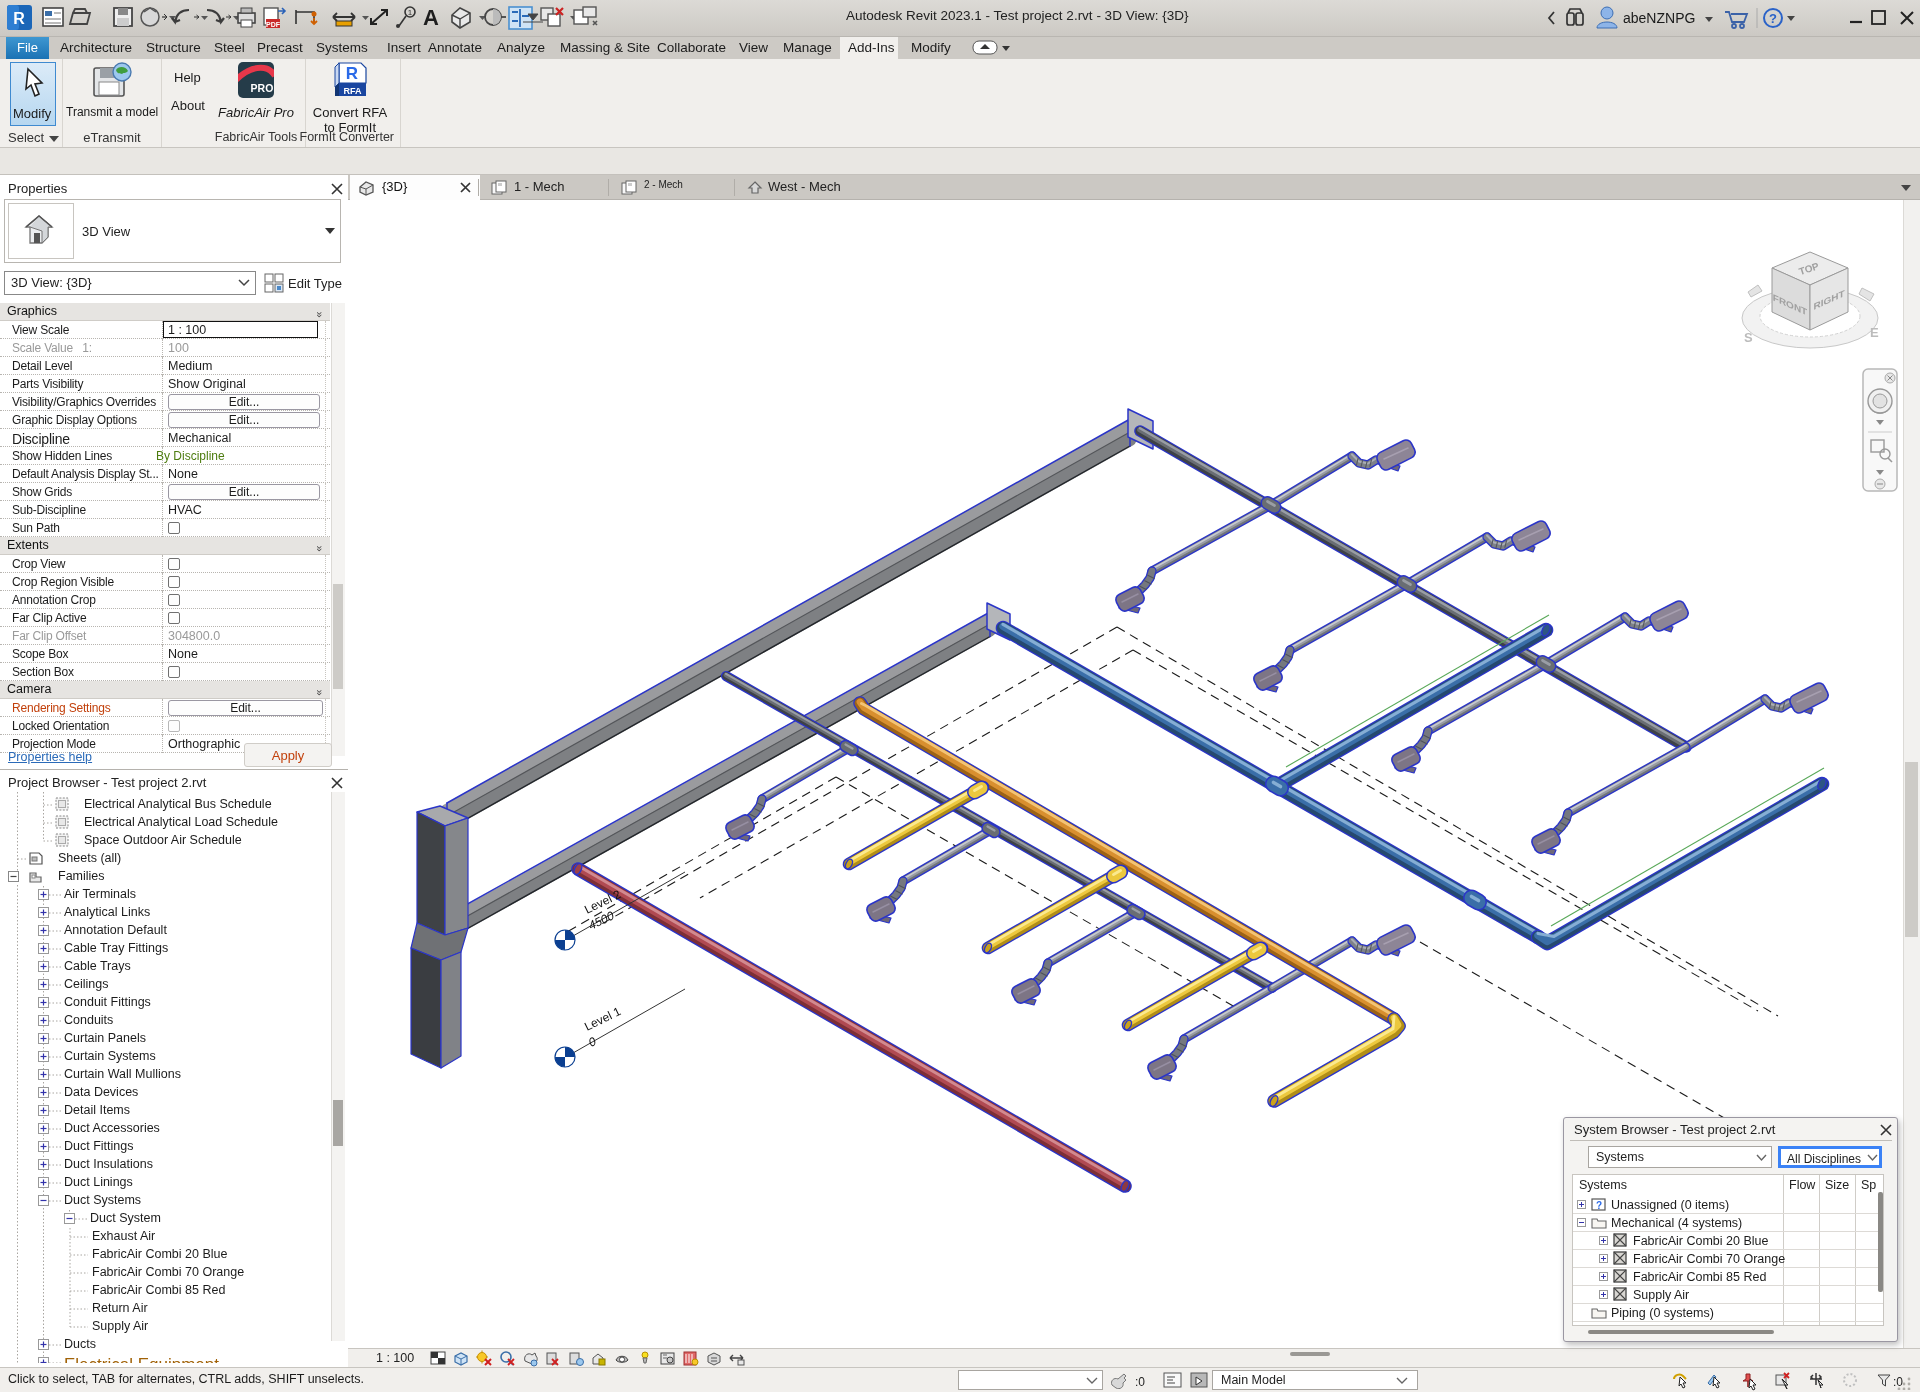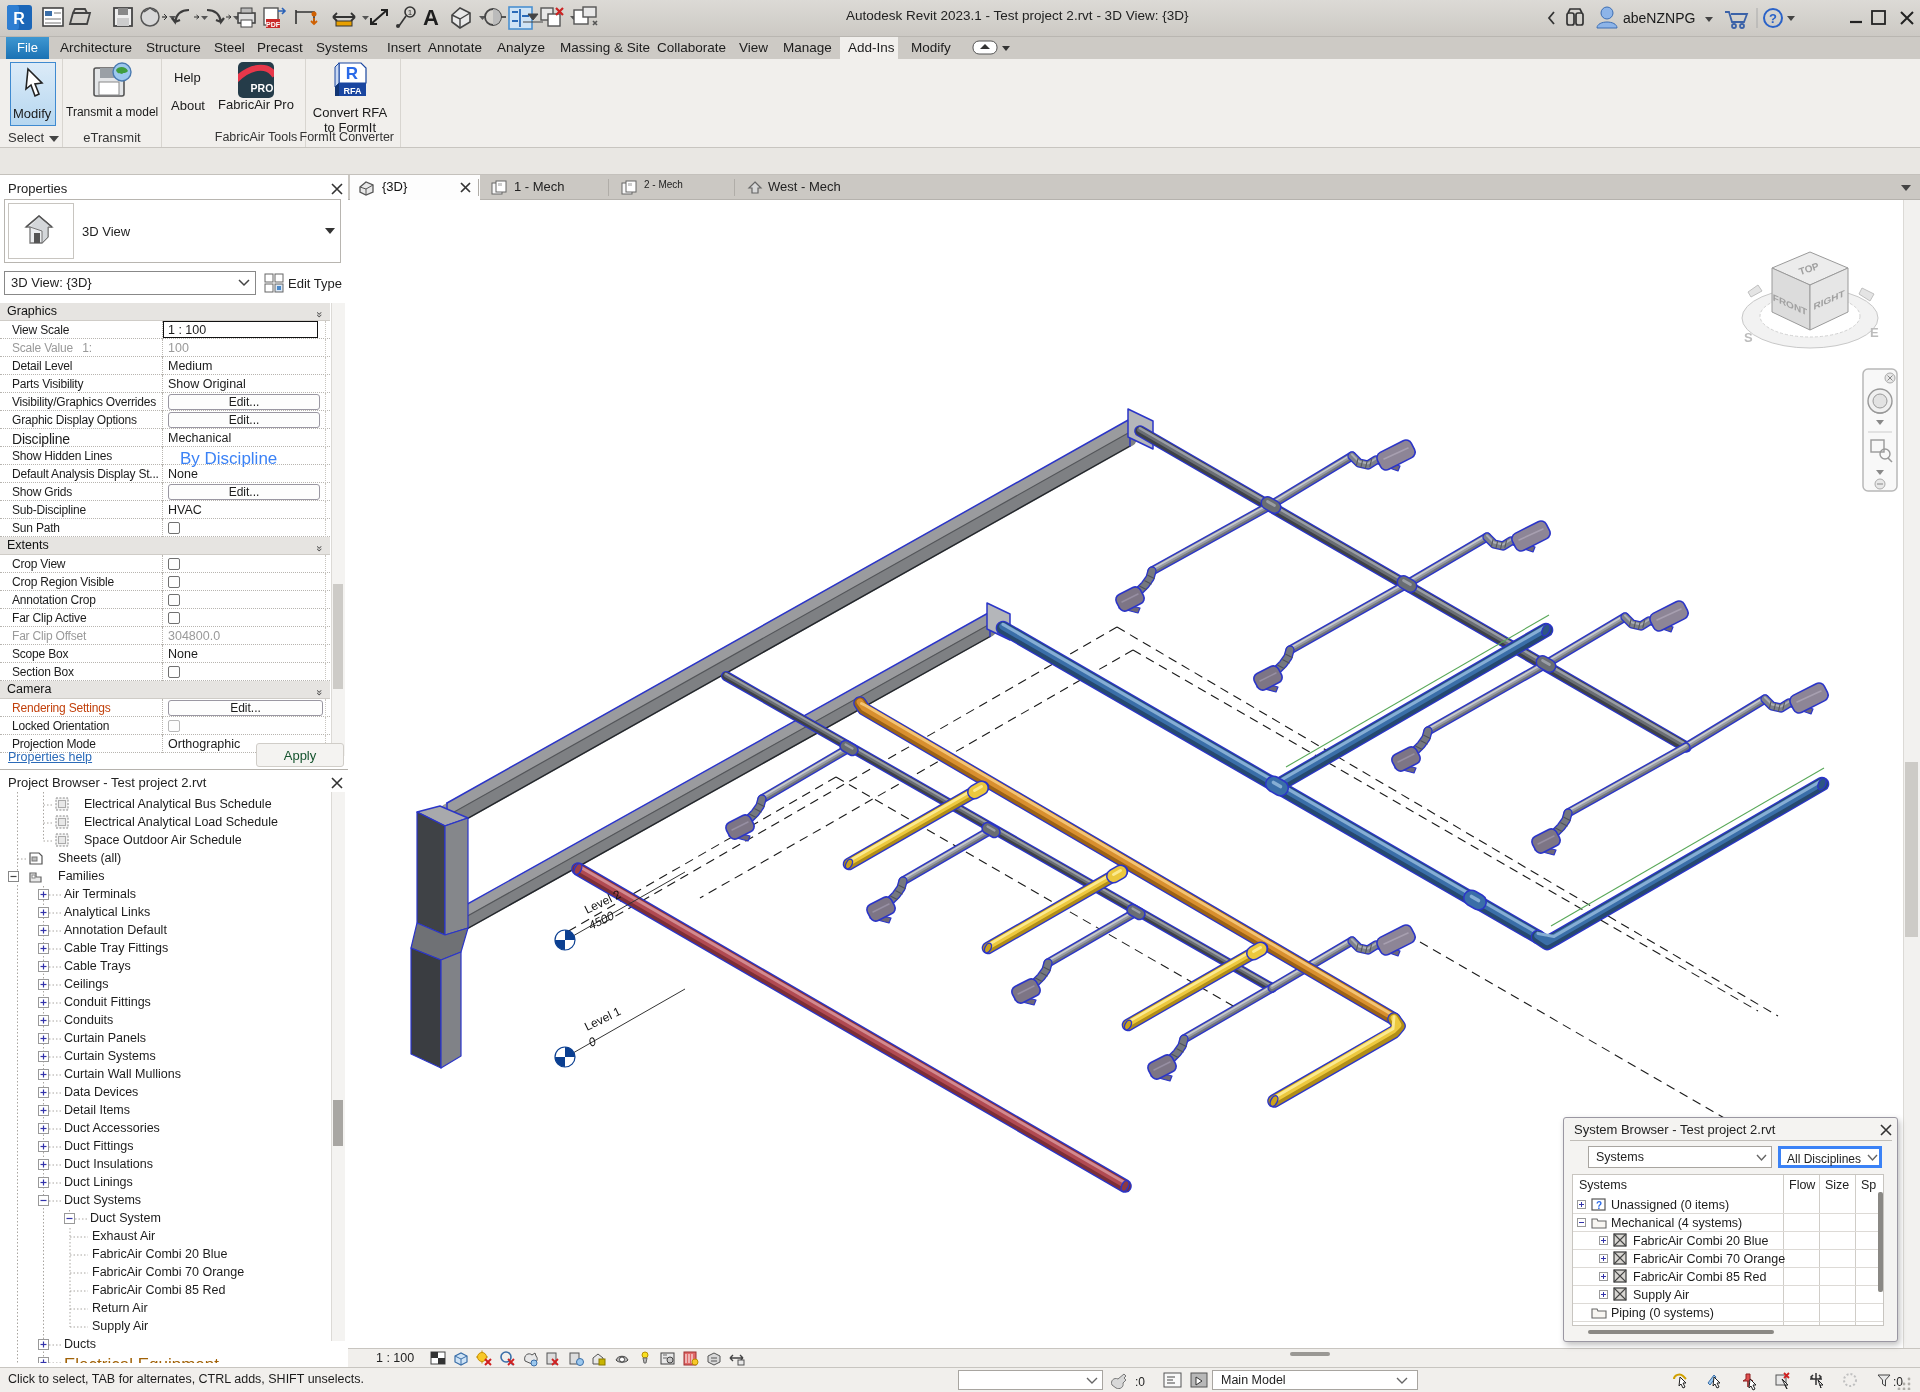--- a/index.html
+++ b/index.html
@@ -177,21 +177,21 @@
 <div class="abs" style="left:66px;top:46px;width:92px;text-align:center;font-size:12px;color:#1a1a1a;white-space:nowrap;">Transmit a model</div>
 <div class="abs" style="left:66px;top:71px;width:92px;text-align:center;font-size:13px;color:#333;">eTransmit</div>
 <div class="abs" style="left:161px;top:0px;width:1px;height:88px;background:#d8d5d0;"></div>
 <div class="abs" style="left:174px;top:11px;font-size:13px;color:#1a1a1a;">Help</div>
 <div class="abs" style="left:171px;top:39px;font-size:13px;color:#1a1a1a;">About</div>
 <svg class="abs" style="left:238px;top:3px" width="36" height="36">
       <rect width="36" height="36" rx="5" fill="#253c49"></rect>
       <path d="M-2 18 C8 8 18 5 26 6 C30 6.5 34 9 37 14" fill="none" stroke="#e8374a" stroke-width="6"></path>
       <text x="24" y="30" font-size="10.5" font-weight="bold" fill="#fff" text-anchor="middle">PRO</text>
     </svg>
-<div class="abs" style="left:212px;top:38px;width:88px;text-align:center;font-size:13px;color:#1a1a1a;">FabricAir Pro</div>
+<div class="abs" style="left:212px;top:46px;width:88px;text-align:center;font-size:13px;color:#1a1a1a;font-style:italic;">FabricAir Pro</div>
 <div class="abs" style="left:206px;top:71px;width:100px;text-align:center;font-size:12.5px;color:#333;">FabricAir Tools</div>
 <div class="abs" style="left:305px;top:0px;width:1px;height:88px;background:#d8d5d0;"></div>
 <svg class="abs" style="left:333px;top:2px" width="34" height="38">
       <path d="M6 2 L28 2 L33 7 L33 22 L6 22 Z" fill="#fff" stroke="#1a46a0" stroke-width="1.2"></path>
       <path d="M6 2 L2 6 L2 26 L6 22 Z" fill="#c9d8f2" stroke="#1a46a0" stroke-width="1"></path>
       <rect x="6" y="22" width="27" height="13" fill="#1a46a0"></rect>
       <path d="M6 22 L2 26 L2 35 L6 35 Z" fill="#123573"></path>
       <text x="19.5" y="32.5" font-size="9" font-weight="bold" fill="#fff" text-anchor="middle">RFA</text>
       <text x="19" y="18" font-size="17" font-weight="bold" fill="#2a6ae8" text-anchor="middle">R</text>
     </svg>
@@ -265,21 +265,21 @@
         <div class="abs" style="left:168px;top:109px;width:152px;height:15.5px;background:#fdfdfd;border:1px solid #9a97a2;border-radius:3px;text-align:center;font-size:12px;color:#1c1c1c;line-height:14px;">Edit...</div>
         <div class="abs" style="left:325px;top:108px;width:1px;height:18px;border-left:1px dotted #c8c5c0;"></div>
         <div class="abs" style="left:0;top:126px;width:330px;height:18px;border-bottom:1px dotted #b8b5b0;"></div>
         <div class="abs" style="left:12px;top:127.5px;width:149px;height:16px;overflow:hidden;font-size:14px;white-space:nowrap;letter-spacing:-0.2px;color:#1c1c1c;">Discipline</div>
         <div class="abs" style="left:162px;top:126px;width:1px;height:18px;border-left:1px dotted #b8b5b0;"></div>
         <div class="abs" style="left:168px;top:127.5px;font-size:12.5px;color:#1c1c1c;">Mechanical</div>
         <div class="abs" style="left:325px;top:126px;width:1px;height:18px;border-left:1px dotted #c8c5c0;"></div>
         <div class="abs" style="left:0;top:144px;width:330px;height:18px;border-bottom:1px dotted #b8b5b0;"></div>
         <div class="abs" style="left:12px;top:145.5px;width:149px;height:16px;overflow:hidden;font-size:12px;white-space:nowrap;letter-spacing:-0.2px;color:#1c1c1c;">Show Hidden Lines</div>
         <div class="abs" style="left:162px;top:144px;width:1px;height:18px;border-left:1px dotted #b8b5b0;"></div>
-        <div class="abs" style="left:180px;top:145.5px;font-size:17px;color:#3b82f6;">By Discipline</div>
+        <div class="abs" style="left:156px;top:145.5px;font-size:12px;color:#4d7c0f;">By Discipline</div>
         <div class="abs" style="left:325px;top:144px;width:1px;height:18px;border-left:1px dotted #c8c5c0;"></div>
         <div class="abs" style="left:0;top:162px;width:330px;height:18px;border-bottom:1px dotted #b8b5b0;"></div>
         <div class="abs" style="left:12px;top:163.5px;width:149px;height:16px;overflow:hidden;font-size:12px;white-space:nowrap;letter-spacing:-0.2px;color:#1c1c1c;">Default Analysis Display St...</div>
         <div class="abs" style="left:162px;top:162px;width:1px;height:18px;border-left:1px dotted #b8b5b0;"></div>
         <div class="abs" style="left:168px;top:163.5px;font-size:12.5px;color:#1c1c1c;">None</div>
         <div class="abs" style="left:325px;top:162px;width:1px;height:18px;border-left:1px dotted #c8c5c0;"></div>
         <div class="abs" style="left:0;top:180px;width:330px;height:18px;border-bottom:1px dotted #b8b5b0;"></div>
         <div class="abs" style="left:12px;top:181.5px;width:149px;height:16px;overflow:hidden;font-size:12px;white-space:nowrap;letter-spacing:-0.2px;color:#1c1c1c;">Show Grids</div>
         <div class="abs" style="left:162px;top:180px;width:1px;height:18px;border-left:1px dotted #b8b5b0;"></div>
         <div class="abs" style="left:168px;top:181px;width:152px;height:15.5px;background:#fdfdfd;border:1px solid #9a97a2;border-radius:3px;text-align:center;font-size:12px;color:#1c1c1c;line-height:14px;">Edit...</div>
@@ -343,21 +343,21 @@
         <div class="abs" style="left:325px;top:414px;width:1px;height:18px;border-left:1px dotted #c8c5c0;"></div>
         <div class="abs" style="left:0;top:432px;width:330px;height:18px;border-bottom:1px dotted #b8b5b0;"></div>
         <div class="abs" style="left:12px;top:433.5px;width:149px;height:16px;overflow:hidden;font-size:12px;white-space:nowrap;letter-spacing:-0.2px;color:#1c1c1c;">Projection Mode</div>
         <div class="abs" style="left:162px;top:432px;width:1px;height:18px;border-left:1px dotted #b8b5b0;"></div>
         <div class="abs" style="left:168px;top:433.5px;font-size:12.5px;color:#1c1c1c;">Orthographic</div>
         <div class="abs" style="left:325px;top:432px;width:1px;height:18px;border-left:1px dotted #c8c5c0;"></div>
       </div>
 <div class="abs" style="left:331px;top:128px;width:14px;height:453px;background:#f4f3f1;border-left:1px solid #dcdad6;"></div>
 <div class="abs" style="left:333px;top:409px;width:10px;height:105px;background:#cdcbc7;"></div>
 <div class="abs" style="left:8px;top:575px;font-size:12.5px;color:#2a6ab8;text-decoration:underline;">Properties help</div>
-<div class="abs" style="left:256px;top:568px;width:88px;height:24px;background:#f4f3f1;border:1px solid #d0cdc8;border-radius:3px;text-align:center;line-height:24px;font-size:13px;color:#14532d;">Apply</div>
+<div class="abs" style="left:244px;top:568px;width:88px;height:24px;background:#f4f3f1;border:1px solid #d0cdc8;border-radius:3px;text-align:center;line-height:24px;font-size:13px;color:#c2410c;">Apply</div>
 </div>
 <div class="abs" style="left:0;top:595px;width:348px;height:596px;background:#fff;">
 <div class="abs" style="left:8px;top:5px;font-size:13px;color:#222;">Project Browser - Test project 2.rvt</div>
 <svg class="abs" style="left:331px;top:7px" width="12" height="12">
         <path d="M1 1 L11 11 M11 1 L1 11" stroke="#333" stroke-width="1.6"></path>
       </svg>
 <div class="abs" style="left:0;top:22px;width:330px;height:571px;overflow:hidden;">
         <svg class="abs" style="left:0;top:0" width="330" height="571">
           <line x1="17.5" y1="0" x2="17.5" y2="85" stroke="#a8a5a0" stroke-width="1" stroke-dasharray="1.5,2"></line>
           <line x1="17.5" y1="93" x2="17.5" y2="571" stroke="#a8a5a0" stroke-width="1" stroke-dasharray="1.5,2"></line>

